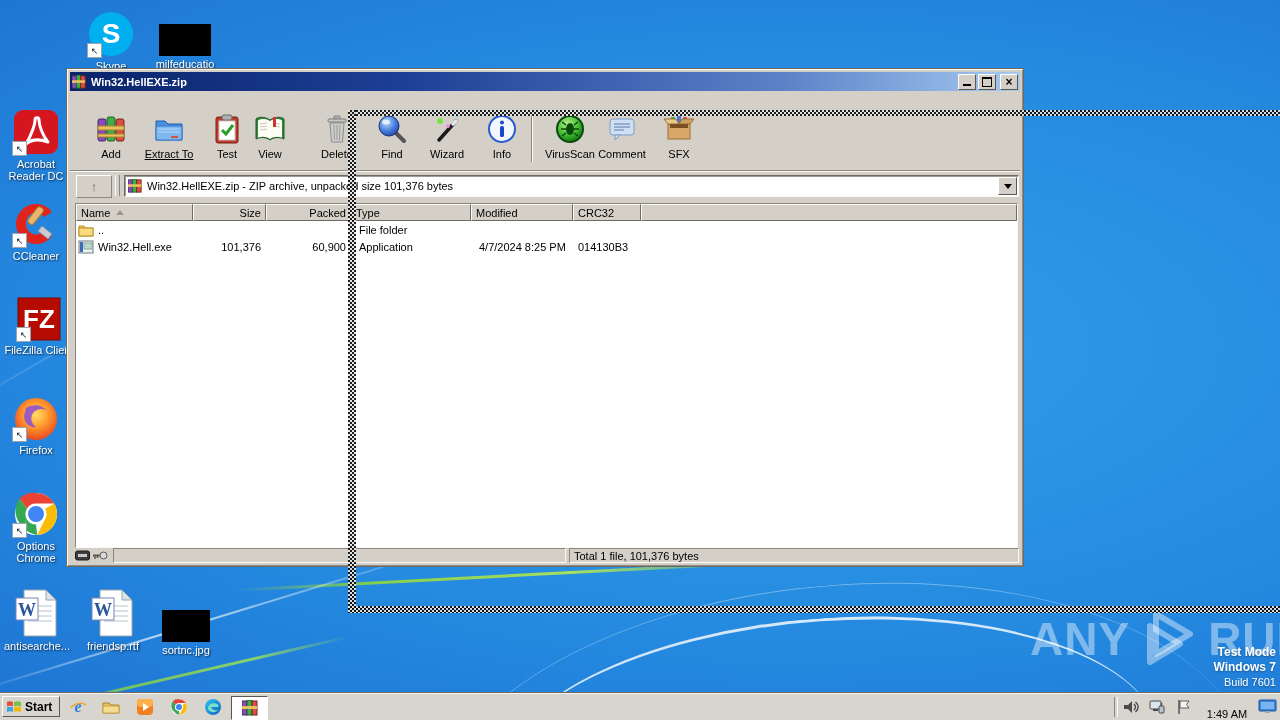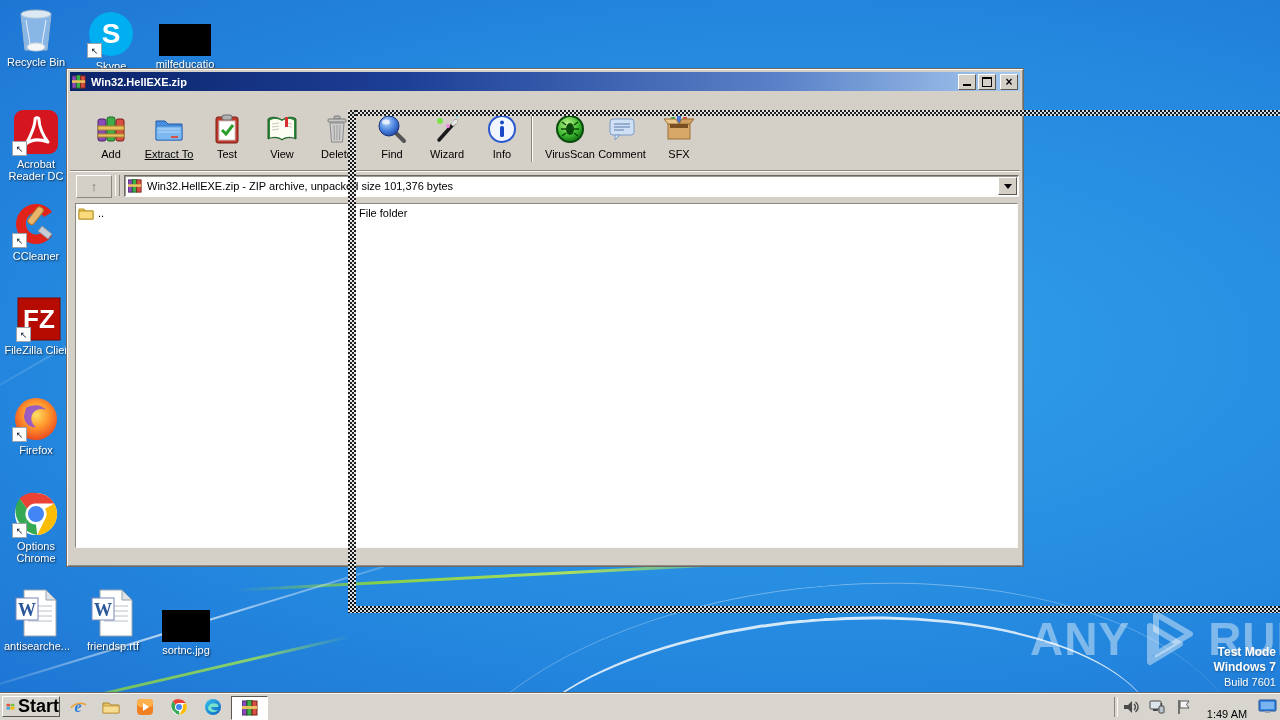--- a/index.html
+++ b/index.html
@@ -60,21 +60,21 @@
   .statusbar{position:absolute;left:3px;right:3px;top:478px;height:17px;}
   .spanel{position:absolute;top:1px;height:15px;border:1px solid;border-color:#8a877e #fbfaf7 #fbfaf7 #8a877e;
     box-sizing:border-box;display:flex;align-items:center;color:#000;}
   
   .i32{width:32px;height:32px;}
   
   .taskbar{position:absolute;left:0;right:0;bottom:0;height:26px;background:#d8d5cf;border-top:1px solid #f7f6f3;
     box-shadow:0 -1px 0 #6e6a63;z-index:100;}
   .startbtn{position:absolute;left:2px;top:2px;width:58px;height:21px;background:#d8d5cf;
     border:1px solid;border-color:#fff #5a5750 #5a5750 #fff;display:flex;align-items:center;padding-left:3px;box-sizing:border-box;}
-  .startbtn span{font-weight:bold;font-size:18px;margin-left:3px;color:#000;}
+  .startbtn span{font-weight:bold;font-size:12px;margin-left:3px;color:#000;}
   .qicon{position:absolute;top:4px;width:18px;height:18px;}
   .rarbtn{position:absolute;left:231px;top:2px;width:35px;height:22px;background:#fff;
     border:1px solid;border-color:#5a5750 #fff #fff #5a5750;display:flex;align-items:center;justify-content:center;}
   .traydiv{position:absolute;left:1114px;top:3px;height:20px;width:2px;border-left:1px solid #8a877e;border-right:1px solid #fbfaf7;}
   .tray{position:absolute;top:4px;width:18px;height:18px;}
   .clock{position:absolute;left:1202px;top:0;height:40px;width:50px;display:flex;align-items:center;justify-content:center;color:#000;}
   .showdesk{position:absolute;left:1258px;top:5px;width:19px;height:15px;}
   
   .watermark{position:absolute;left:1030px;top:604px;height:70px;display:flex;align-items:center;gap:6px;z-index:6;
     color:rgba(255,255,255,.42);font-weight:bold;font-size:46px;letter-spacing:1px;}
@@ -89,29 +89,20 @@
 
 <div id="stage">
 
   <div class="streak" style="left:500px;top:618px;width:660px;height:280px;border-radius:50%;border-top:3px solid rgba(255,255,255,.8);transform:rotate(-4deg);"></div>
   <div class="streak" style="left:430px;top:585px;width:820px;height:420px;border-radius:50%;border-top:1px solid rgba(255,255,255,.35);transform:rotate(-5deg);"></div>
   <div class="streak" style="left:235px;top:574px;width:560px;height:3px;background:linear-gradient(90deg,transparent,#86cf4a 25%,#a8e060 60%,transparent);transform:rotate(-3deg);"></div>
   <div class="streak" style="left:25px;top:672px;width:330px;height:3px;background:linear-gradient(90deg,transparent,#86cf4a 30%,#9ade5c 70%,transparent);transform:rotate(-13deg);opacity:.85;"></div>
   <div class="streak" style="left:-30px;top:692px;width:520px;height:2px;background:linear-gradient(90deg,transparent,rgba(255,255,255,.7) 40%,transparent);transform:rotate(-17deg);transform-origin:left top;"></div>
   <div class="streak" style="left:-80px;top:430px;width:560px;height:2px;background:linear-gradient(90deg,transparent,rgba(255,255,255,.28) 45%,transparent);transform:rotate(-30deg);transform-origin:left top;"></div>
 
-  <div class="dicon" style="left:4px;top:6px;width:64px;">
-    <svg class="i48" width="44" height="48" viewBox="0 0 44 48">
-      <ellipse cx="22" cy="8" rx="15" ry="4" fill="#dce8f2" stroke="#9fb8cc"></ellipse>
-      <path d="M7,8 L11,44 L33,44 L37,8" fill="rgba(222,234,244,.55)" stroke="#9fb8cc"></path>
-      <ellipse cx="22" cy="41" rx="9" ry="4" fill="#f4f6f8" stroke="#c8d4dc"></ellipse>
-      <path d="M12,14 L16,38 M32,14 L28,38" stroke="rgba(255,255,255,.8)" fill="none"></path>
-    </svg>
-    <div class="dlabel">Recycle Bin</div>
-  </div>
 
   <div class="dicon" style="left:82px;top:10px;width:58px;">
     <div style="position:relative;width:48px;height:48px;">
       <svg width="48" height="48" viewBox="0 0 48 48">
         <circle cx="24" cy="24" r="22" fill="#00aff0"></circle>
         <text x="24" y="33" text-anchor="middle" font-family="Liberation Sans,sans-serif" font-size="28" font-weight="bold" fill="#fff">S</text>
       </svg>
       <div class="shortcut">↖</div>
     </div>
     <div class="dlabel">Skype</div>
@@ -288,21 +279,21 @@
       </div>
       <div class="tbbtn" style="left:129px;">
         <svg class="i32" viewBox="0 0 32 32">
           <rect x="5" y="4" width="22" height="26" rx="2" fill="#c0392b" stroke="#7a1f14"></rect>
           <rect x="11" y="2" width="10" height="5" rx="2" fill="#b0b0b0" stroke="#6a6a6a"></rect>
           <rect x="8" y="8" width="16" height="19" fill="#fff" stroke="#c8c8c8"></rect>
           <path d="M11,17 l4,4 l7,-9" fill="none" stroke="#2a9e2a" stroke-width="3"></path>
         </svg>
         <span class="lbl">Test</span>
       </div>
-      <div class="tbbtn" style="left:184px;">
+      <div class="tbbtn" style="left:172px;">
         <svg class="i32" viewBox="0 0 32 32">
           <path d="M16,7 C10,3 4,4 2,6 v20 c4,-2 10,-2 14,1 z" fill="#2e8a3a" stroke="#1d5a26"></path>
           <path d="M16,7 C22,3 28,4 30,6 v20 c-4,-2 -10,-2 -14,1 z" fill="#2e8a3a" stroke="#1d5a26"></path>
           <path d="M16,8 C11,5 6,6 4,7.5 v17 c4,-1.5 9,-1 12,1.5 z" fill="#fdfdf4"></path>
           <path d="M16,8 C21,5 26,6 28,7.5 v17 c-4,-1.5 -9,-1 -12,1.5 z" fill="#fdfdf4"></path>
           <g stroke="#c8c8b8">
               <line x1="6" y1="11" x2="13" y2="10"></line>
               <line x1="6" y1="14" x2="13" y2="13"></line>
               <line x1="6" y1="17" x2="13" y2="16"></line>
               <line x1="19" y1="10" x2="26" y2="11"></line>
@@ -420,38 +411,91 @@
           <rect x="0" y="6" width="15" height="3" fill="#e8c060"></rect>
         </svg>
         <span class="txt">Win32.HellEXE.zip - ZIP archive, unpacked size 101,376 bytes</span>
         <div class="dropbtn">
             <div class="droparrow"></div>
           </div>
       </div>
     </div>
 
     <div class="list">
+      <div class="hdr">
+        <div class="hcell" style="width:117px;">
+          <span>Name</span>
+          <div class="sortasc"></div>
+        </div>
+        <div class="hcell hright" style="width:73px;">
+            <span>Size</span>
+          </div>
+        <div class="hcell hright" style="width:85px;">
+            <span>Packed</span>
+          </div>
+        <div class="hcell" style="width:120px;">
+            <span>Type</span>
+          </div>
+        <div class="hcell" style="width:102px;">
+            <span>Modified</span>
+          </div>
+        <div class="hcell" style="width:68px;">
+            <span>CRC32</span>
+          </div>
+        <div class="hcell" style="flex:1;"></div>
+      </div>
       <div class="rows">
         <div class="lrow">
           <div class="c-name">
             <svg width="16" height="14" viewBox="0 0 16 14" style="margin-right:4px;flex:none;">
               <path d="M1,3 h5 l2,2 h7 v8 h-14 z" fill="#f0c84a" stroke="#b8922a"></path>
               <rect x="1" y="5" width="14" height="8" fill="#fada7a" stroke="#b8922a"></rect>
             </svg>
             <span>..</span>
           </div>
           <div class="c-size"></div>
           <div class="c-packed"></div>
           <div class="c-type">File folder</div>
           <div class="c-mod"></div>
           <div class="c-crc"></div>
         </div>
-      </div>
-    </div>
-
+        <div class="lrow">
+          <div class="c-name">
+            <svg width="16" height="14" viewBox="0 0 16 14" style="margin-right:4px;flex:none;">
+              <rect x="1" y="1" width="14" height="12" fill="#eef4ee" stroke="#6a7a8a"></rect>
+              <rect x="2" y="2" width="3" height="10" fill="#3a6ab8"></rect>
+              <rect x="6" y="3" width="8" height="6" fill="#bcd8c8" stroke="#8aa89a"></rect>
+            </svg>
+            <span>Win32.Hell.exe</span>
+          </div>
+          <div class="c-size">101,376</div>
+          <div class="c-packed">60,900</div>
+          <div class="c-type">Application</div>
+          <div class="c-mod">4/7/2024 8:25 PM</div>
+          <div class="c-crc">014130B3</div>
+        </div>
+      </div>
+    </div>
+
+    <div class="statusbar">
+      <svg class="tray" style="position:absolute;left:5px;top:2px;width:15px;height:13px;" viewBox="0 0 15 13">
+        <rect x="0.5" y="2" width="14" height="9" rx="2" fill="#3c3c3c" stroke="#1a1a1a"></rect>
+        <rect x="3" y="5" width="9" height="3" fill="#cacaca"></rect>
+      </svg>
+      <svg style="position:absolute;left:22px;top:2px;width:16px;height:13px;" viewBox="0 0 16 13">
+        <circle cx="11.5" cy="6.5" r="3.5" fill="#d8d8d8" stroke="#5a5a5a"></circle>
+        <line x1="1" y1="6.5" x2="8" y2="6.5" stroke="#5a5a5a" stroke-width="2"></line>
+        <line x1="3" y1="6.5" x2="3" y2="10" stroke="#5a5a5a" stroke-width="1.5"></line>
+        <line x1="5.5" y1="6.5" x2="5.5" y2="9" stroke="#5a5a5a" stroke-width="1.5"></line>
+      </svg>
+      <div class="spanel" style="left:43px;width:453px;"></div>
+      <div class="spanel" style="left:499px;right:1px;padding-left:4px;">
+        <span>Total 1 file, 101,376 bytes</span>
+      </div>
+    </div>
   </div>
 
   <div class="marquee" style="left:350px;top:110px;width:930px;height:6px;"></div>
   <div class="marquee" style="left:348px;top:110px;width:8px;height:503px;"></div>
   <div class="marquee" style="left:348px;top:606px;width:932px;height:7px;"></div>
 
   <div class="taskbar">
     <div class="startbtn">
       <svg width="16" height="16" viewBox="0 0 16 16">
         <path d="M1,3 C3,2 5,2 7,3 L7,7.5 C5,6.5 3,6.5 1,7.5 z" fill="#e84c3d"></path>

